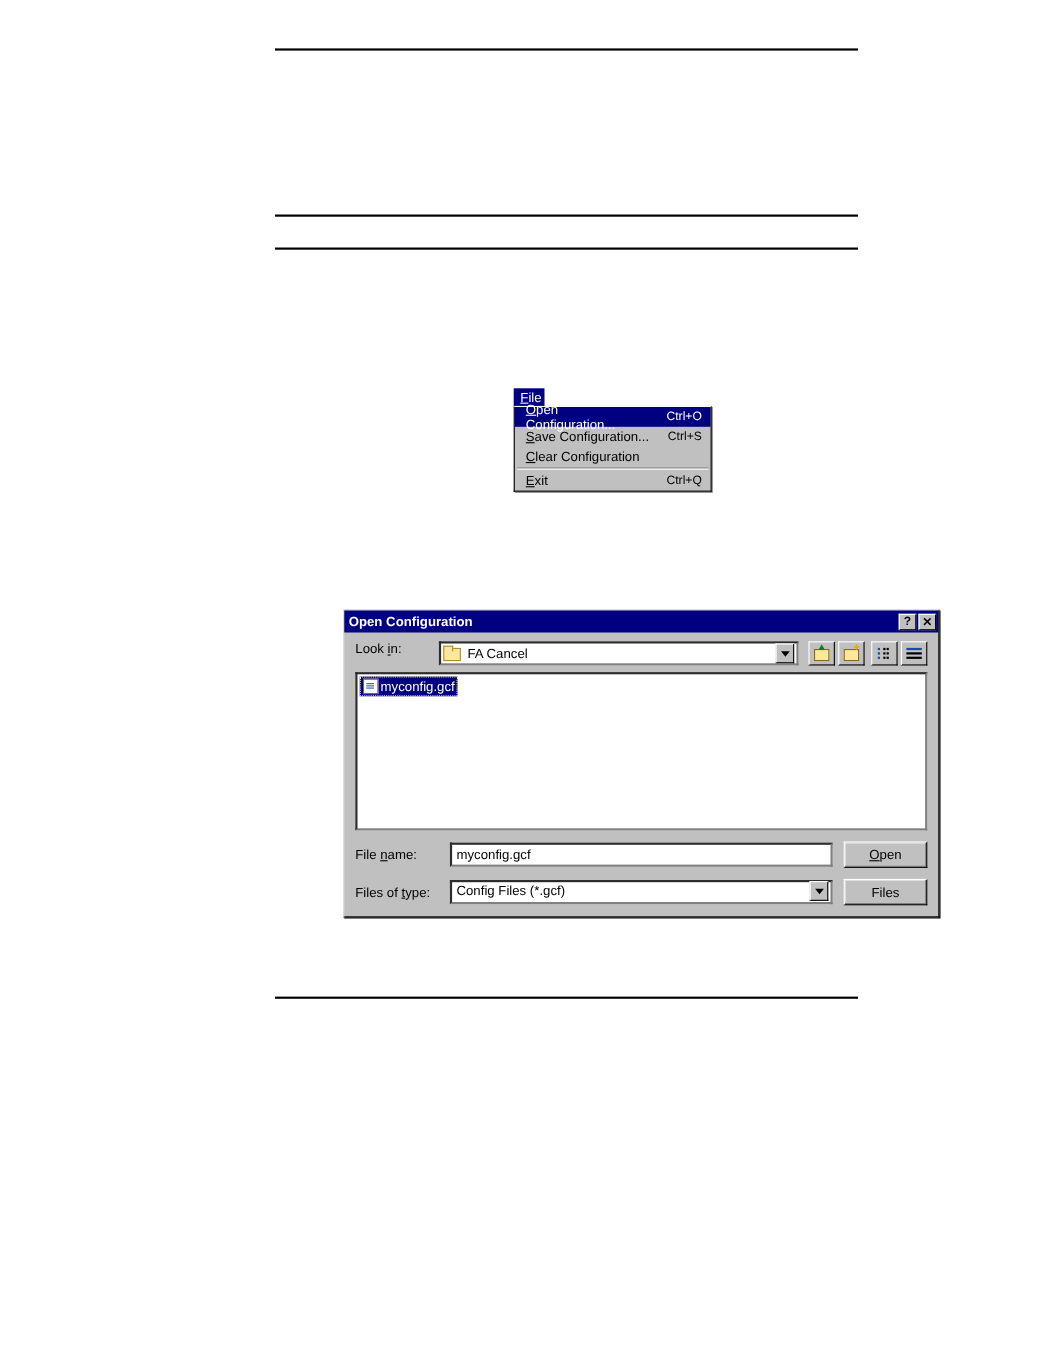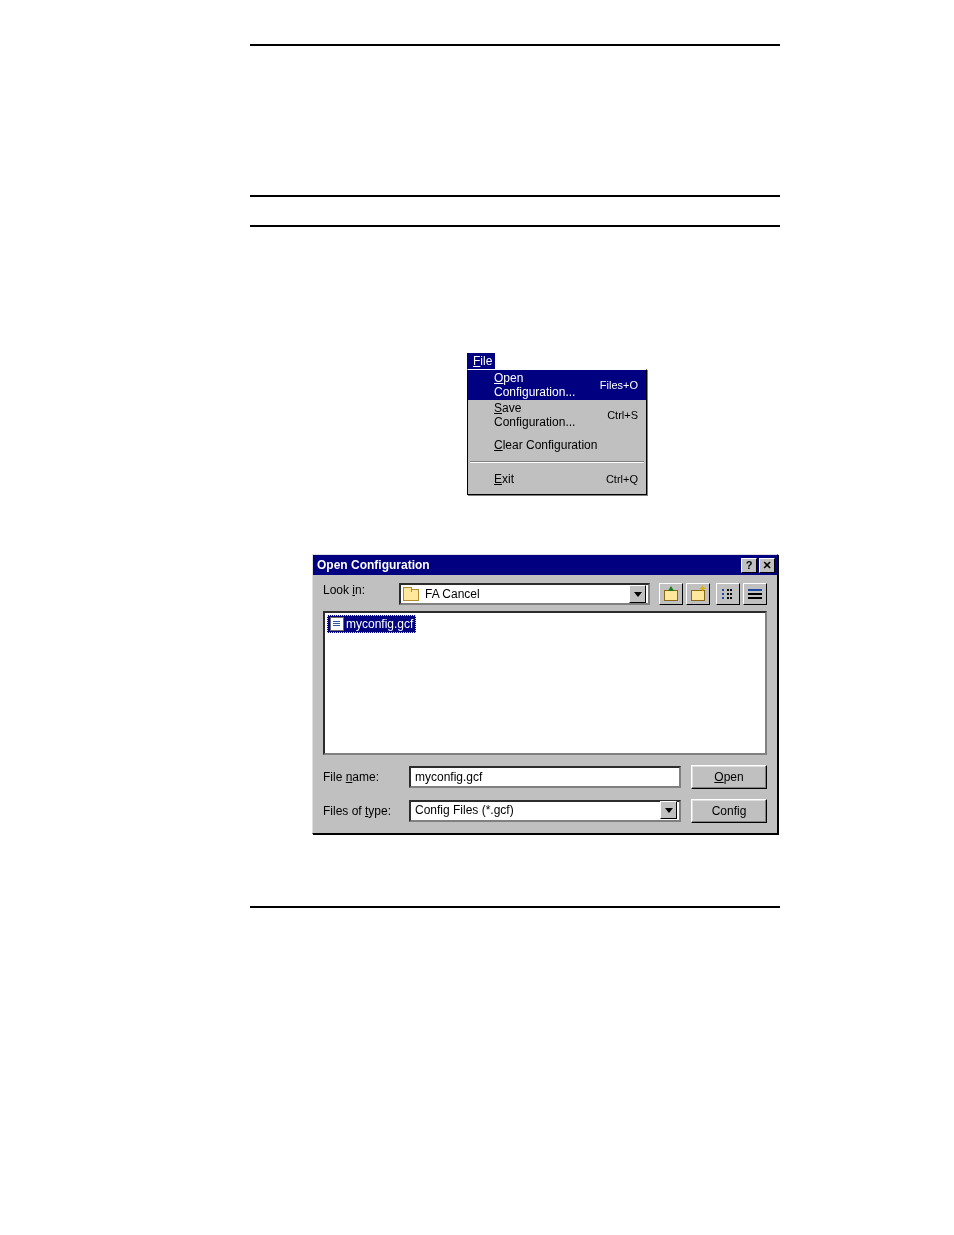--- a/index.html
+++ b/index.html
@@ -43,22 +43,22 @@
   .file-menu .menu-body {
     background: #c0c0c0;
     border: 1px solid #000;
     border-top: 1px solid #fff;
     box-shadow: 1px 1px 0 #808080;
   }
   .file-menu .menu-row {
     display: flex;
     justify-content: space-between;
     align-items: center;
-    padding: 2px 8px 2px 26px;
-    height: 30px;
+    padding: 2px 8px 2px 10px;
+    height: 18px;
   }
   .file-menu .menu-row.selected {
     background: #000080;
     color: #fff;
   }
   .file-menu .menu-row .shortcut {
     margin-left: 16px;
     font-size: 11px;
   }
   .file-menu .sep {
@@ -67,21 +67,21 @@
     border-bottom: 1px solid #fff;
     margin: 1px 2px;
   }
   .underline { text-decoration: underline; }
 
   
   .dialog {
     position: absolute;
     left: 312px;
     top: 554px;
-    width: 466px;
+    width: 542px;
     background: #c0c0c0;
     border: 1px solid #000;
     border-top: 1px solid #dfdfdf;
     border-left: 1px solid #dfdfdf;
     box-shadow: 1px 1px 0 #000;
     font-size: 12px;
   }
   .titlebar {
     background: #000080;
     color: #fff;
@@ -303,21 +303,21 @@
 <div class="hr top3"></div>
 <div class="hr bot"></div>
 
 <div class="file-menu">
   <div class="menubar-item">
     <span><span class="underline">F</span>ile</span>
   </div>
   <div class="menu-body">
     <div class="menu-row selected">
       <span><span class="underline">O</span>pen Configuration...</span>
-      <span class="shortcut">Files+O</span>
+      <span class="shortcut">Ctrl+O</span>
     </div>
     <div class="menu-row">
       <span><span class="underline">S</span>ave Configuration...</span>
       <span class="shortcut">Ctrl+S</span>
     </div>
     <div class="menu-row">
       <span><span class="underline">C</span>lear Configuration</span>
       <span class="shortcut"></span>
     </div>
     <div class="sep"></div>
@@ -362,16 +362,16 @@
       </div>
       <div class="btn"><span class="underline">O</span>pen</div>
     </div>
 
     <div class="form-row">
       <div class="label2">Files of <span class="underline">t</span>ype:</div>
       <div class="select">
         <span>Config Files (*.gcf)</span>
         <div class="dd-btn"></div>
       </div>
-      <div class="btn">Config</div>
+      <div class="btn">Files</div>
     </div>
   </div>
 </div>
 
 </body></html>

